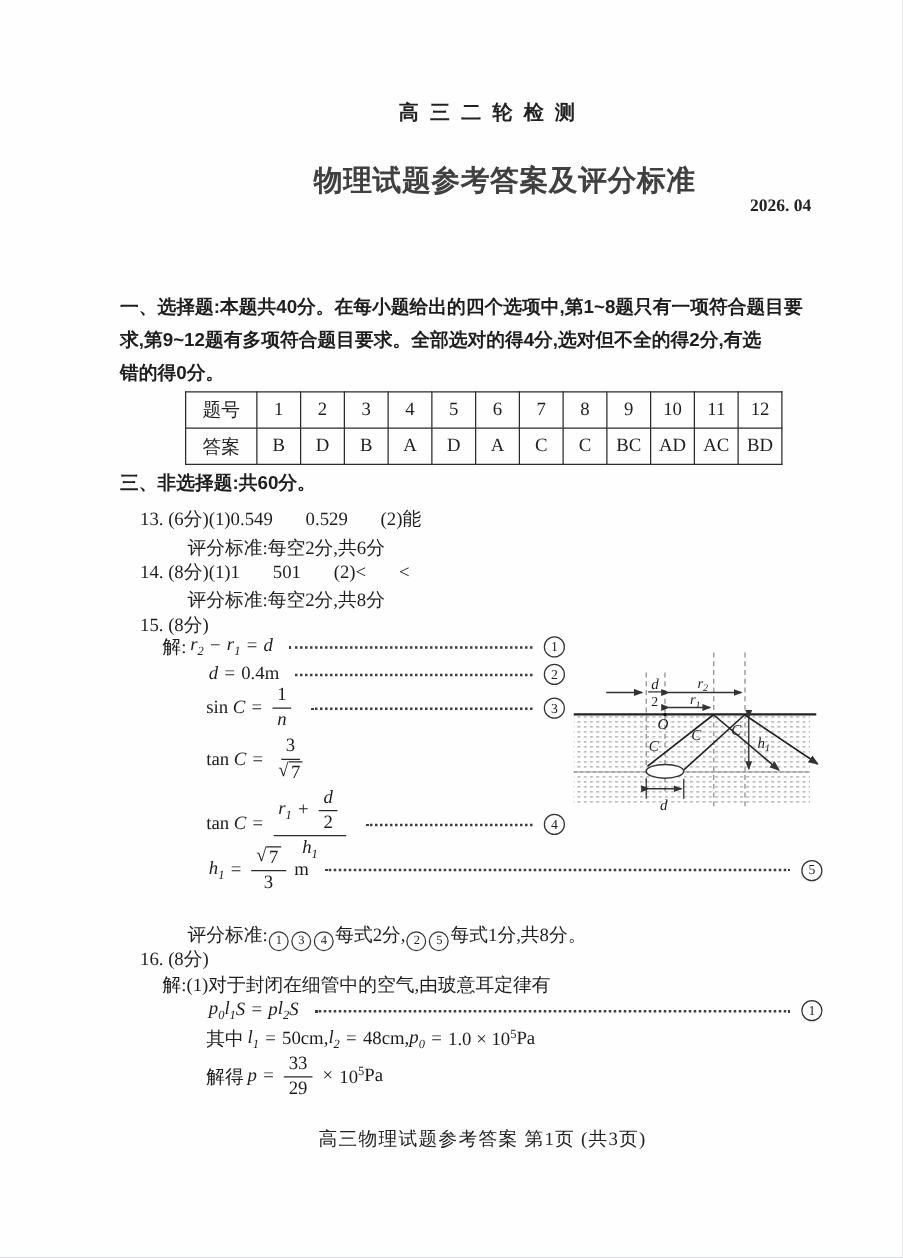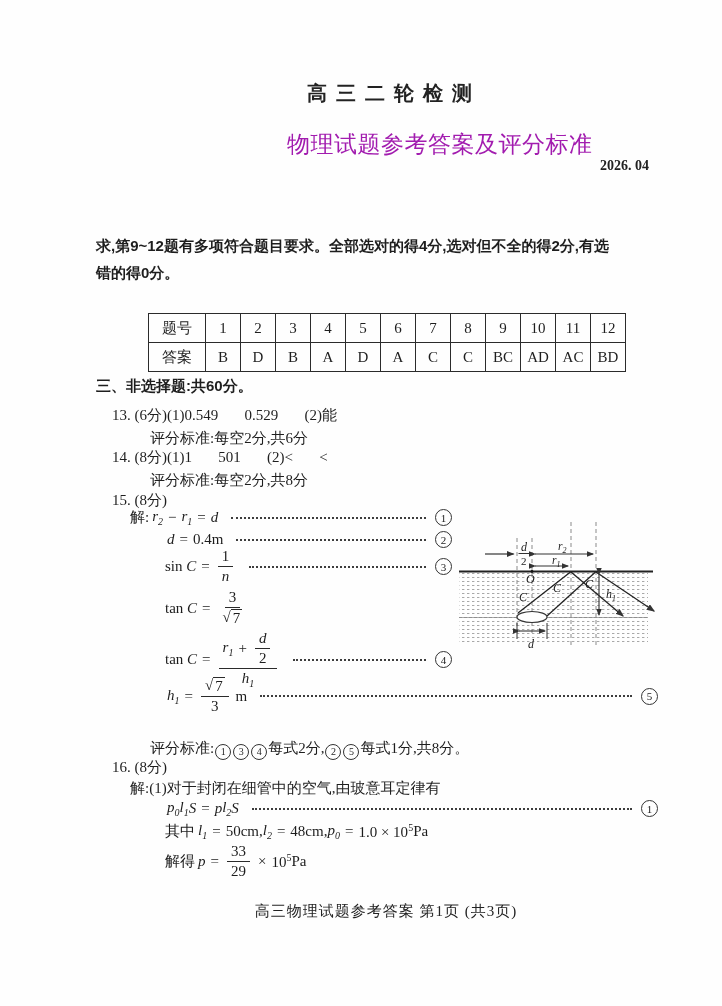--- a/index.html
+++ b/index.html
@@ -1,22 +1,22 @@
 <!DOCTYPE html>
 <html><head>
 <meta charset="utf-8">
 <style>
   html,body{margin:0;padding:0;background:#e8e8e8;}
   .page{position:relative;width:722px;height:1006px;background:#fefefe;margin:0 auto;
         font-family:"Liberation Serif","DejaVu Serif",serif;color:#1e1e1e;overflow:hidden;
         border-right:2px solid #c9c9c9;border-bottom:2px solid #aeb4b8;}
   .abs{position:absolute;white-space:nowrap;}
-  .title{top:80px;left:0;right:0;text-align:center;padding-left:66px;font-size:20px;
+  .title{top:80px;left:0;right:0;text-align:center;padding-left:66px;font-size:16px;
          font-weight:600;letter-spacing:9px;color:#222;}
-  .subtitle{top:129px;left:251px;font-size:23px;font-weight:normal;letter-spacing:0.5px;color:#a21caf;margin-left:36px;}
+  .subtitle{top:129px;left:251px;font-size:23px;font-weight:bold;letter-spacing:0.5px;color:#404040;}
   .date{top:158px;left:600px;font-size:14px;color:#222;font-weight:bold;}
   .sans{font-family:"Liberation Sans","DejaVu Sans",sans-serif;font-weight:600;}
   .intro{top:233px;left:96px;font-size:15px;line-height:26.5px;}
   .heading3{top:377px;left:96px;font-size:15px;}
   .answer-table{position:absolute;top:313px;left:148px;border-collapse:collapse;padding-left:33px;}
   .answer-table td,.answer-table th{border:1.5px solid #2b2b2b;font-weight:normal;
       text-align:center;font-size:15px;padding:0;height:28px;font-family:"Liberation Serif","DejaVu Serif",serif;}
   .answer-table .hcol{width:56px;}
   .answer-table .ncol{width:34px;}
   .qline{font-size:15px;white-space:pre;}
@@ -65,20 +65,21 @@
 </head>
 <body>
 
 <div class="page">
 
   <div class="abs title">高三二轮检测</div>
   <div class="abs subtitle">物理试题参考答案及评分标准</div>
   <div class="abs date">2026. 04</div>
 
   <div class="abs intro sans">
+    <div>一、选择题:本题共40分。在每小题给出的四个选项中,第1~8题只有一项符合题目要</div>
     <div>求,第9~12题有多项符合题目要求。全部选对的得4分,选对但不全的得2分,有选</div>
     <div>错的得0分。</div>
   </div>
 
   <table class="answer-table">
     <tbody>
         <tr>
           <th class="hcol">题号</th>
           <td class="ncol">1</td>
           <td class="ncol">2</td>

